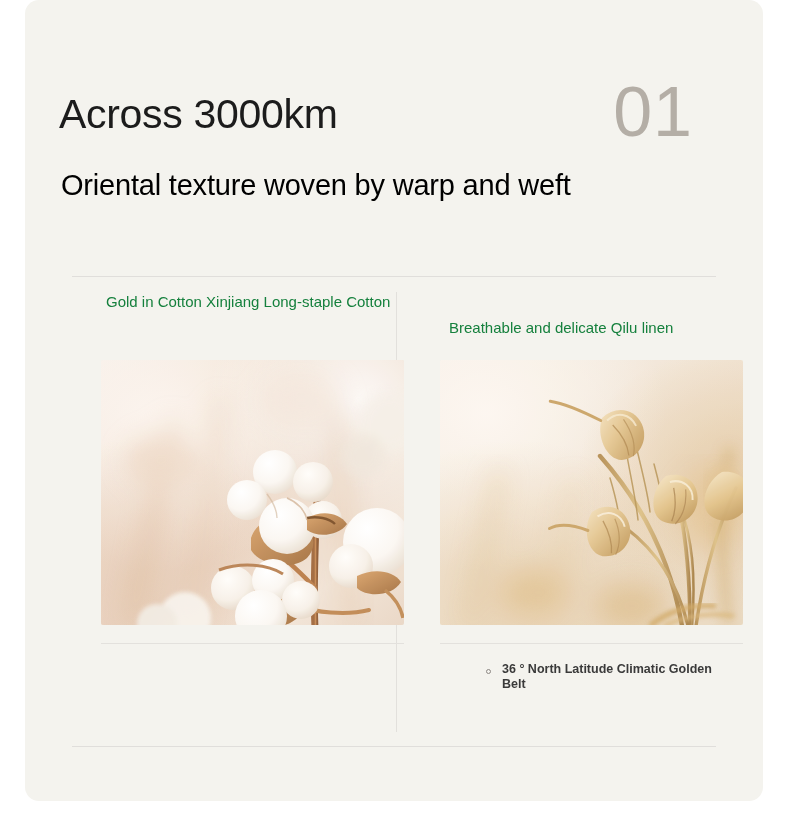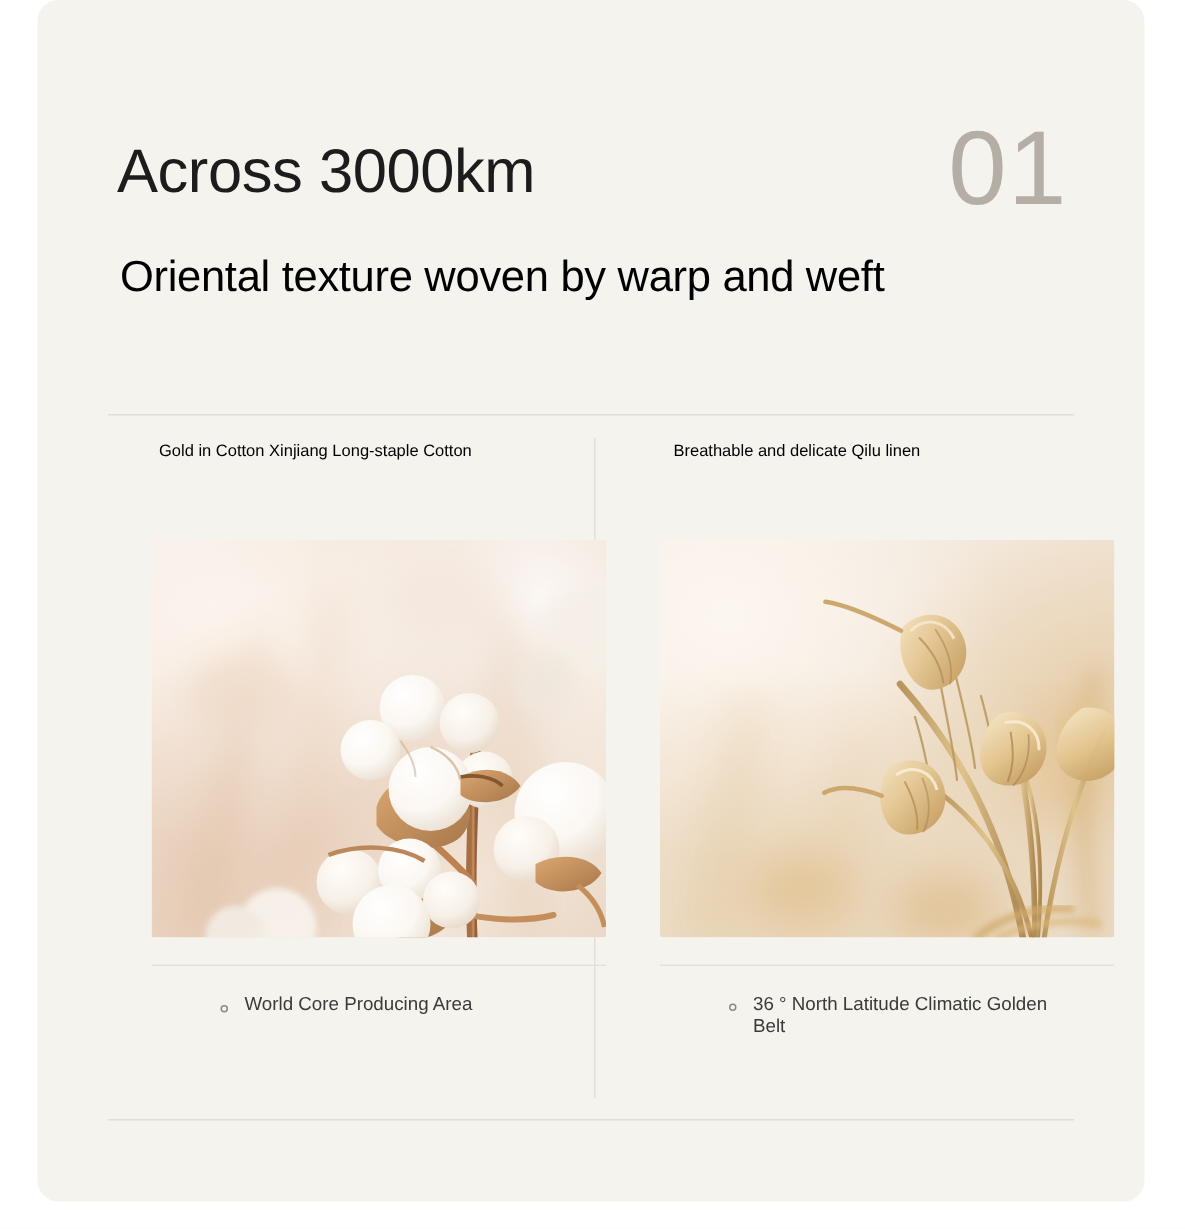--- a/index.html
+++ b/index.html
@@ -33,21 +33,20 @@
     border-radius: 14px;
   }
 
   
   #header {
     position: absolute;
     left: 0;
     top: 0;
     width: 696px;
     height: 240px;
-    margin-left: 19px;
   }
 
   #main-title {
     position: absolute;
     left: 34px;
     top: 88px;
     font-size: 41px;
     line-height: 52px;
     font-weight: 400;
     letter-spacing: -0.3px;
@@ -103,28 +102,28 @@
     top: 292px;
     width: 340px;
     height: 450px;
   }
   #col-left  { left: 30px; }
   #col-right { left: 381px; }
 
   .col-heading {
     position: absolute;
     top: 0;
-    font-size: 11px;
+    font-size: 15px;
     line-height: 19px;
     font-weight: 400;
-    color: #000000;
+    color: #15803d;
     width: 300px;
   }
   #col-left  .col-heading { left: 51px; }
-  #col-right .col-heading { left: 43px; }
+  #col-right .col-heading { left: 43px; margin-top: 26px; }
 
   
   .photo {
     position: absolute;
     top: 68px;
     width: 303px;
     height: 265px;
     overflow: hidden;
     border-radius: 2px;
   }
@@ -155,21 +154,21 @@
 
   .fact {
     position: relative;
     padding-left: 16px;
     margin-bottom: 14px;
     font-size: 12.5px;
     line-height: 14.5px;
     color: #3a3a3a;
     width: 200px;
   }
-  #col-right .fact { width: 215px; }
+  #col-right .fact { width: 215px; font-weight: bold; }
 
   .fact .dot {
     position: absolute;
     left: 0;
     top: 8px;
     width: 5px;
     height: 5px;
     border: 1px solid #8d8884;
     border-radius: 50%;
     box-sizing: border-box;
@@ -307,24 +306,20 @@
             <circle cx="56" cy="264" r="20" fill="#f2ece3"></circle>
           </g>
 
           <rect width="303" height="265" fill="#ffffff" opacity="0.06"></rect>
         </svg>
       </div>
 
       <div class="fact-rule"></div>
 
       <div class="facts">
-        <div class="fact">
-          <span class="dot"></span>
-          <span>World Core Producing Area</span>
-        </div>
       </div>
     </div>
 
     <div class="column" id="col-right">
 
       <div class="col-heading">Breathable and delicate Qilu linen</div>
 
       <div class="photo">
         <svg viewBox="0 0 303 265" preserveAspectRatio="xMidYMid slice">
           <defs>

